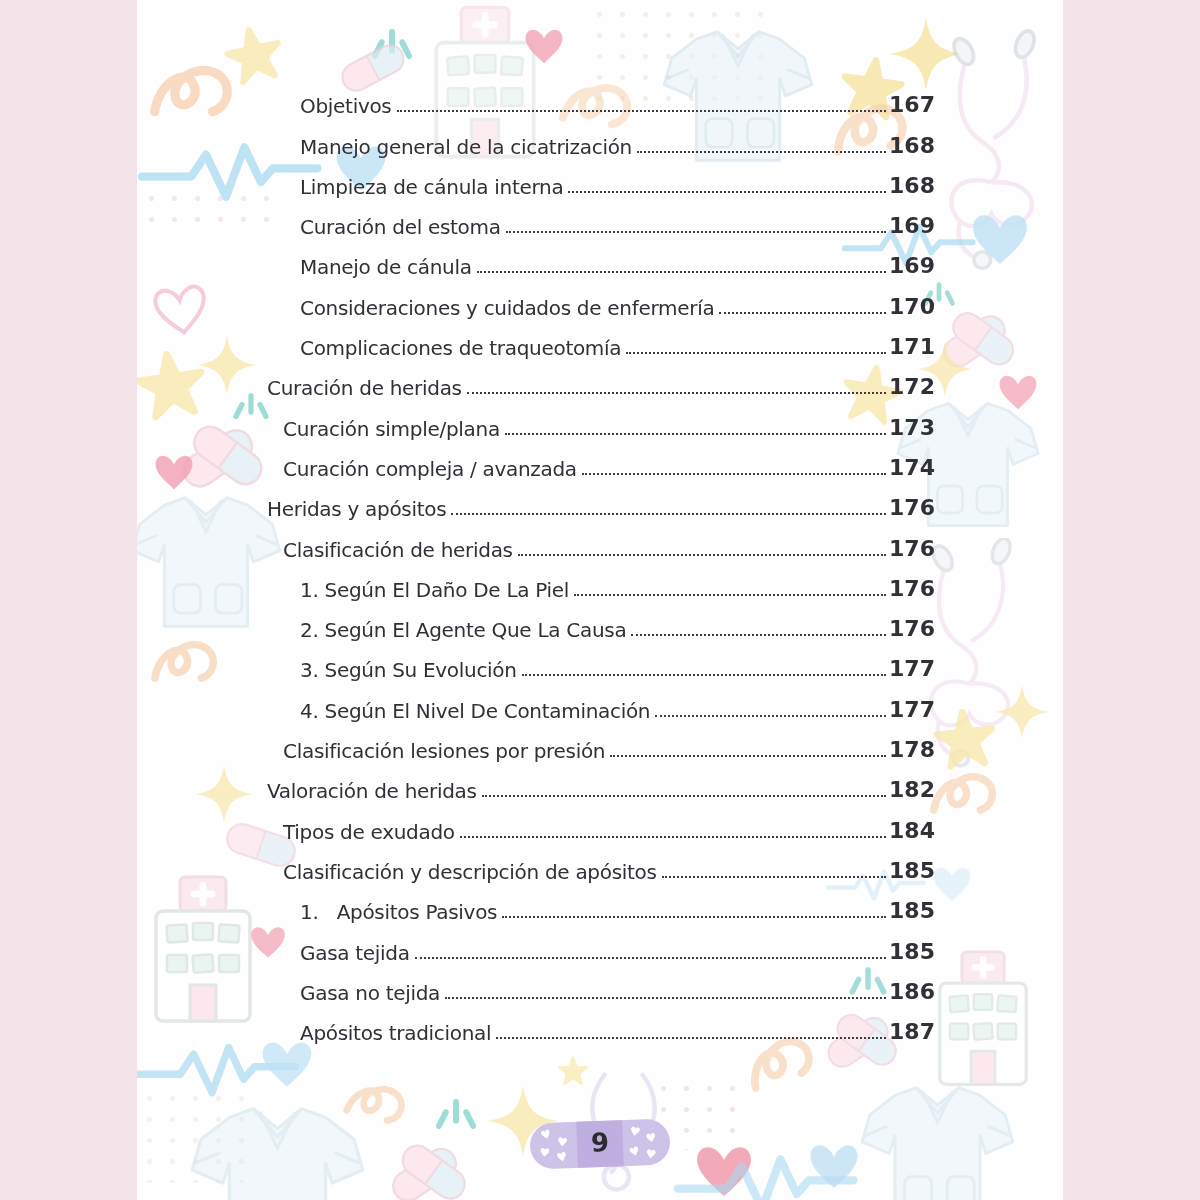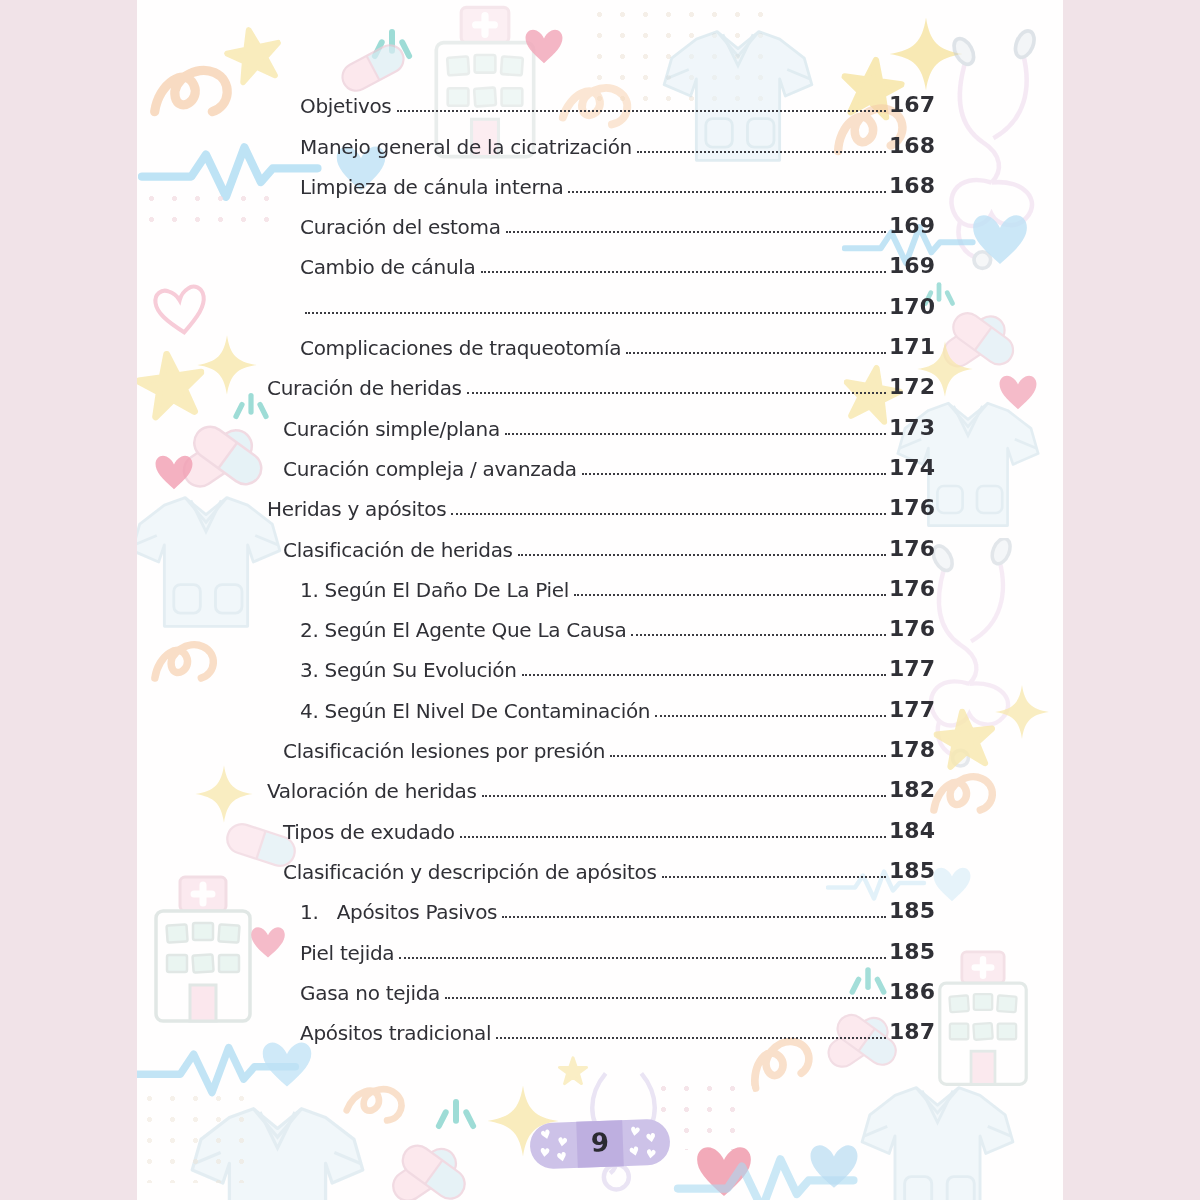--- a/index.html
+++ b/index.html
@@ -309,25 +309,26 @@
           <span class="toc-label">Limpieza de cánula interna</span>
           <span class="toc-leader"></span>
           <span class="toc-page">168</span>
         </div>
         <div class="toc-row lv2">
           <span class="toc-label">Curación del estoma</span>
           <span class="toc-leader"></span>
           <span class="toc-page">169</span>
         </div>
         <div class="toc-row lv2">
-          <span class="toc-label">Cambio de cánula</span>
+          <span class="toc-label">Manejo de cánula</span>
           <span class="toc-leader"></span>
           <span class="toc-page">169</span>
         </div>
         <div class="toc-row lv2">
+          <span class="toc-label">Consideraciones y cuidados de enfermería</span>
           <span class="toc-leader"></span>
           <span class="toc-page">170</span>
         </div>
         <div class="toc-row lv2">
           <span class="toc-label">Complicaciones de traqueotomía</span>
           <span class="toc-leader"></span>
           <span class="toc-page">171</span>
         </div>
         <div class="toc-row lv0">
           <span class="toc-label">Curación de heridas</span>
@@ -393,21 +394,21 @@
           <span class="toc-label">Clasificación y descripción de apósitos</span>
           <span class="toc-leader"></span>
           <span class="toc-page">185</span>
         </div>
         <div class="toc-row lv2">
           <span class="toc-label">1.&nbsp;&nbsp;&nbsp;Apósitos Pasivos</span>
           <span class="toc-leader"></span>
           <span class="toc-page">185</span>
         </div>
         <div class="toc-row lv2">
-          <span class="toc-label">Piel tejida</span>
+          <span class="toc-label">Gasa tejida</span>
           <span class="toc-leader"></span>
           <span class="toc-page">185</span>
         </div>
         <div class="toc-row lv2">
           <span class="toc-label">Gasa no tejida</span>
           <span class="toc-leader"></span>
           <span class="toc-page">186</span>
         </div>
         <div class="toc-row lv2">
           <span class="toc-label">Apósitos tradicional</span>

